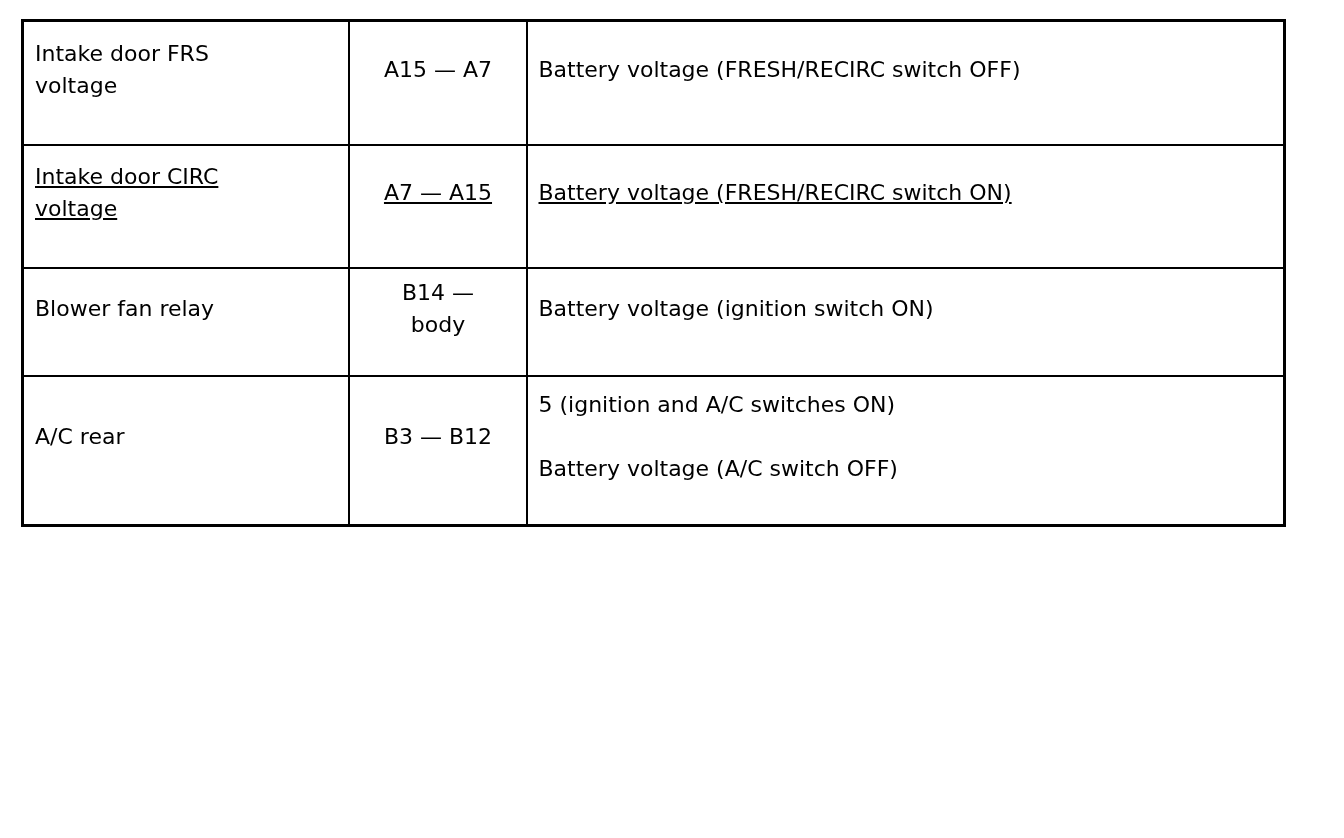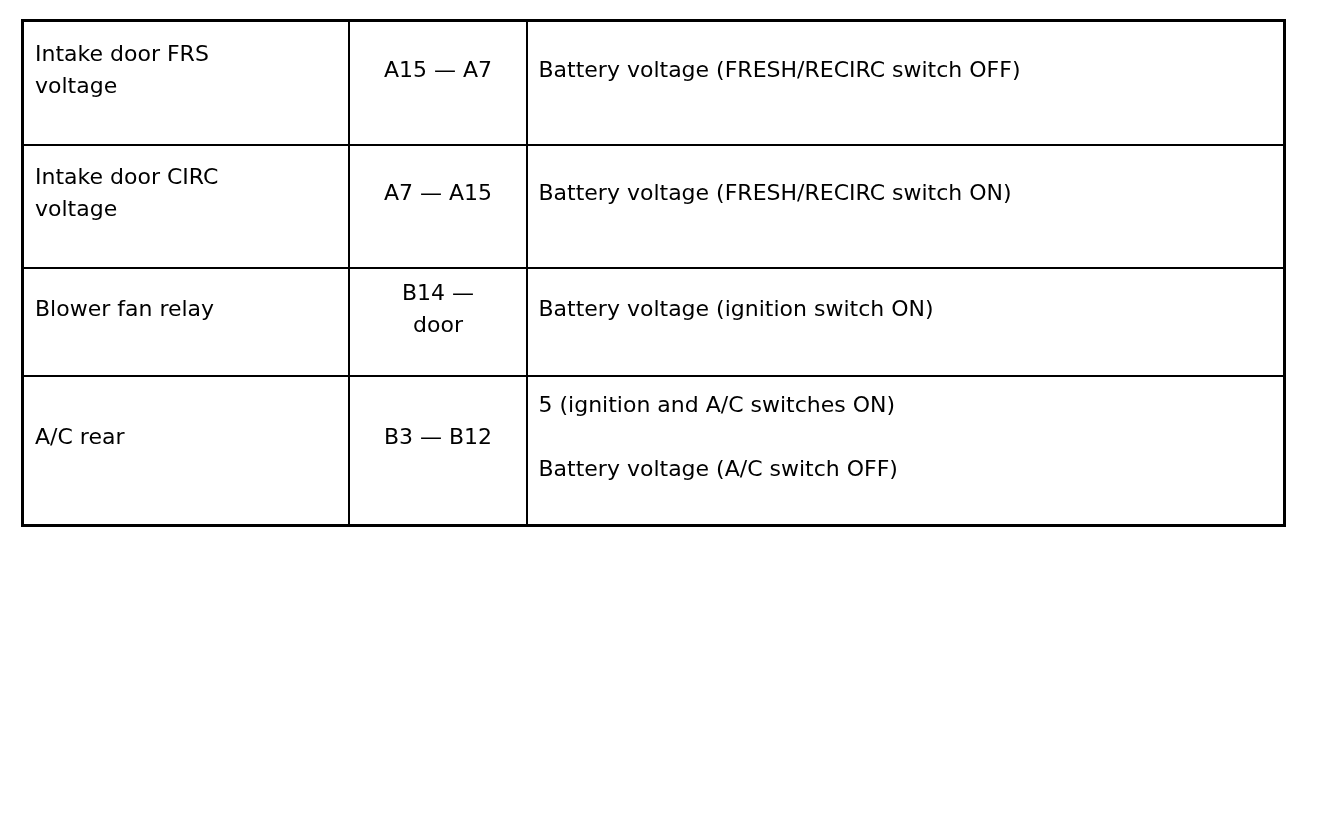--- a/index.html
+++ b/index.html
@@ -38,21 +38,21 @@
     white-space: pre-line;
     padding: 8px 10px 34px 11px;
     color: #000000;
     background: #ffffff;
     overflow: hidden;
   }
   td.col-item      { text-align: left; }
   td.col-terminal  { text-align: center; padding-left: 4px; padding-right: 4px; }
   td.col-condition { text-align: left; }
   tr.r1 { height: 124px; }
-  tr.r2 { height: 123px; }
+  tr.r2 { height: 123px; text-decoration: underline; }
   tr.r3 { height: 104px; }
   tr.r4 { height: 150px; }
   tr.r5 { height: 128px; }
   tr.r6 { height: 122px; }
 </style>
 </head>
 <body>
 
 <div class="page">
   <table class="spec-table">
@@ -70,21 +70,21 @@
       </tr>
       <tr class="r2">
         <td class="col-item">Intake door CIRC
 voltage</td>
         <td class="col-terminal">A7 — A15</td>
         <td class="col-condition">Battery voltage (FRESH/RECIRC switch ON)</td>
       </tr>
       <tr class="r3">
         <td class="col-item">Blower fan relay</td>
         <td class="col-terminal">B14 —
-door</td>
+body</td>
         <td class="col-condition">Battery voltage (ignition switch ON)</td>
       </tr>
       <tr class="r4">
         <td class="col-item">A/C rear</td>
         <td class="col-terminal">B3 — B12</td>
         <td class="col-condition">5 (ignition and A/C switches ON)
 
 Battery voltage (A/C switch OFF)</td>
       </tr>
     </tbody>

